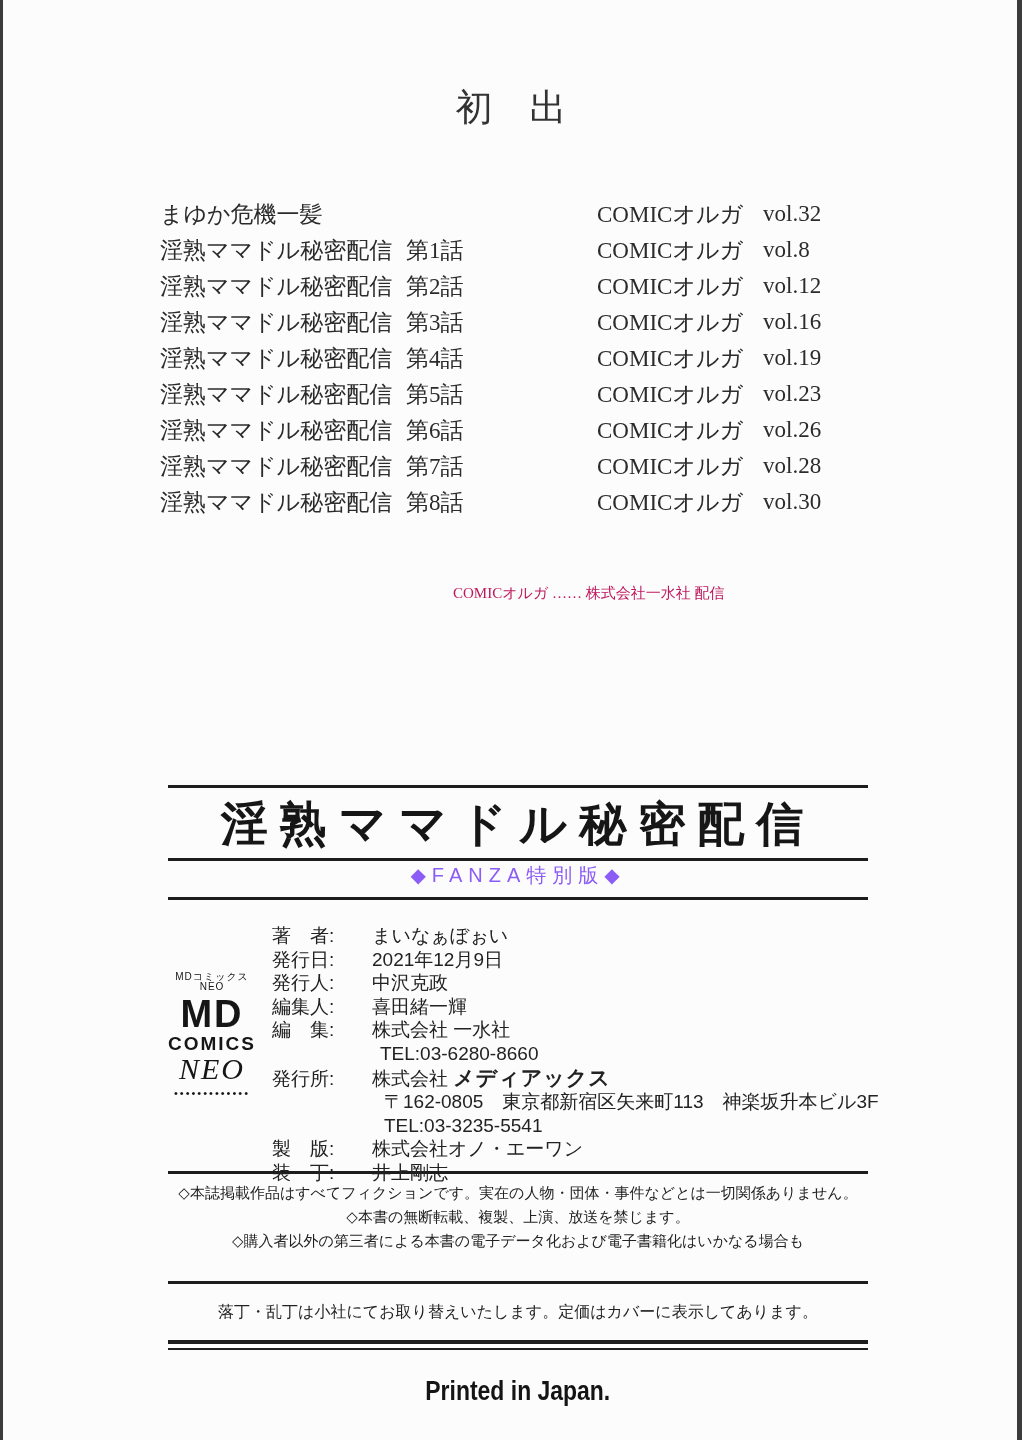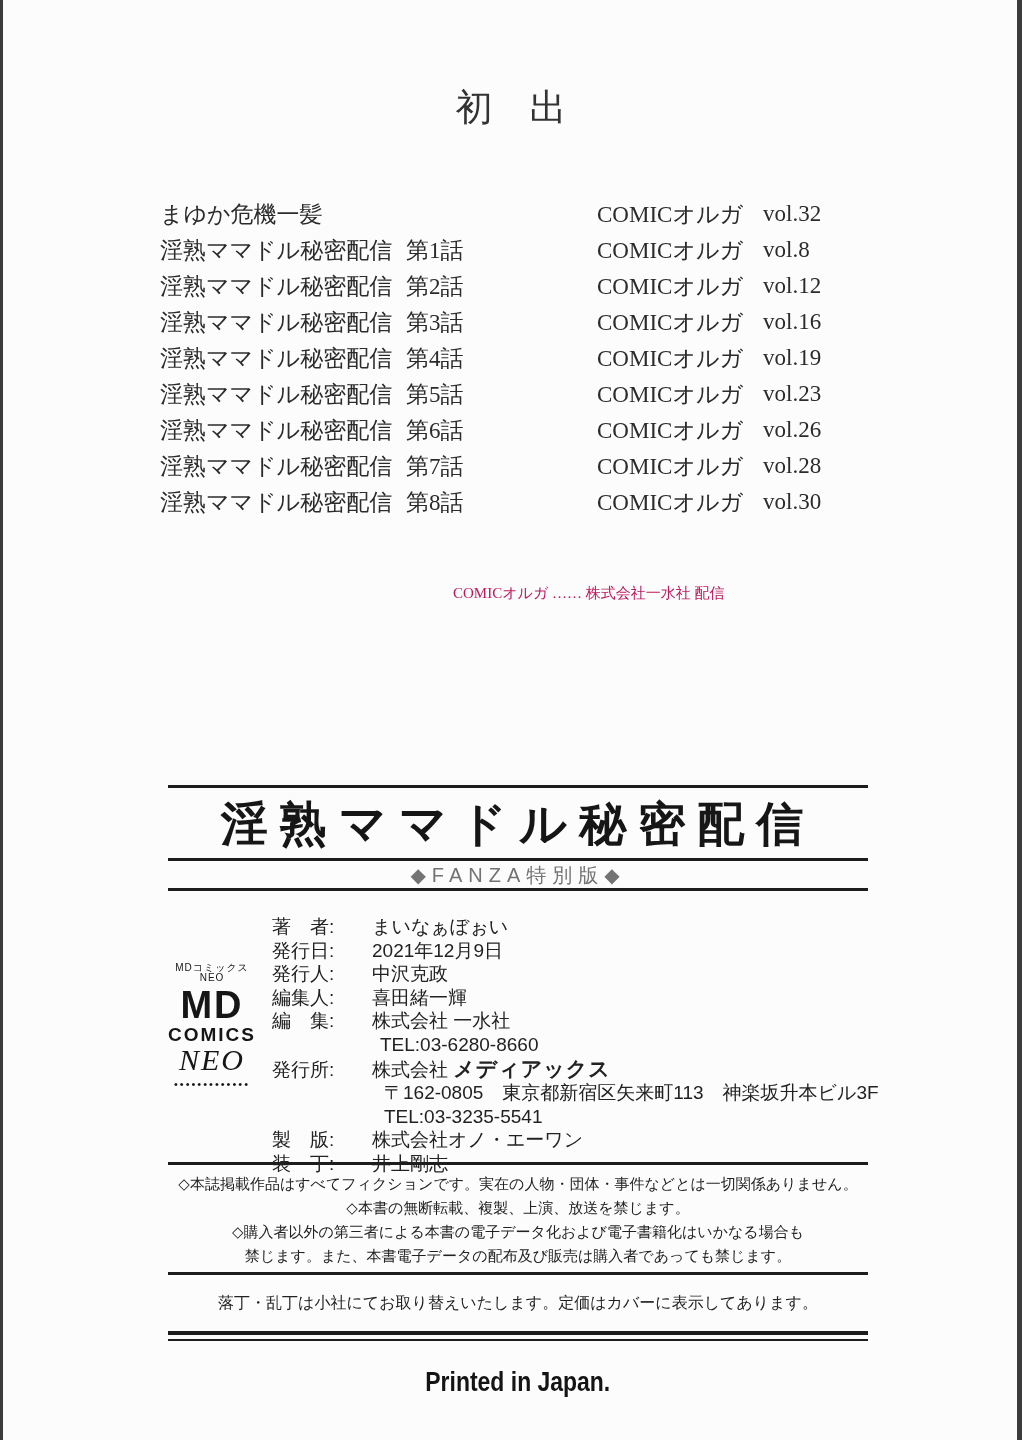--- a/index.html
+++ b/index.html
@@ -29,22 +29,22 @@
 
   
   .colophon{position:absolute;left:168px;top:785px;width:700px;color:#1f1f1f;}
   .rule{height:3px;background:#1d1d1d;}
   .book-title{
     height:70px;line-height:72px;text-align:center;
     font-size:47px;font-weight:800;letter-spacing:12px;color:#161616;
     white-space:nowrap;overflow:hidden;
   }
   .edition{
-    height:27px;line-height:28px;text-align:center;
-    font-size:20px;letter-spacing:6px;color:#737373;white-space:nowrap;
+    height:36px;line-height:28px;text-align:center;
+    font-size:20px;letter-spacing:6px;color:#8b5cf6;white-space:nowrap;
   }
   .info-area{display:flex;height:271px;}
   .logo-col{width:142px;display:flex;align-items:center;justify-content:center;}
   .v-divider{width:2px;background:#1d1d1d;}
   .info-col{flex:1;padding:24px 0 0 16px;font-size:19px;line-height:23.6px;color:#222;}
   .info-row{white-space:nowrap;}
   .info-label{display:inline-block;width:100px;}
   .indent{padding-left:108px;}
   .indent2{padding-left:112px;}
   .pub-logo-name{font-weight:800;font-size:21px;letter-spacing:1px;}
@@ -188,21 +188,20 @@
         <span class="info-label">装　丁:</span><span>井上剛志</span>
       </div>
     </div>
   </div>
 
   <div class="rule"></div>
   <div class="disclaimer">
     <div>◇本誌掲載作品はすべてフィクションです。実在の人物・団体・事件などとは一切関係ありません。</div>
     <div>◇本書の無断転載、複製、上演、放送を禁じます。</div>
     <div>◇購入者以外の第三者による本書の電子データ化および電子書籍化はいかなる場合も</div>
-    <div>禁じます。また、本書電子データの配布及び販売は購入者であっても禁じます。</div>
   </div>
   <div class="rule"></div>
   <div class="returns">落丁・乱丁は小社にてお取り替えいたします。定価はカバーに表示してあります。</div>
   <div class="double-rule-top"></div>
   <div class="double-rule-gap"></div>
   <div class="double-rule-bottom"></div>
   <div class="printed">
     <span>Printed in Japan.</span>
   </div>
 </div>

